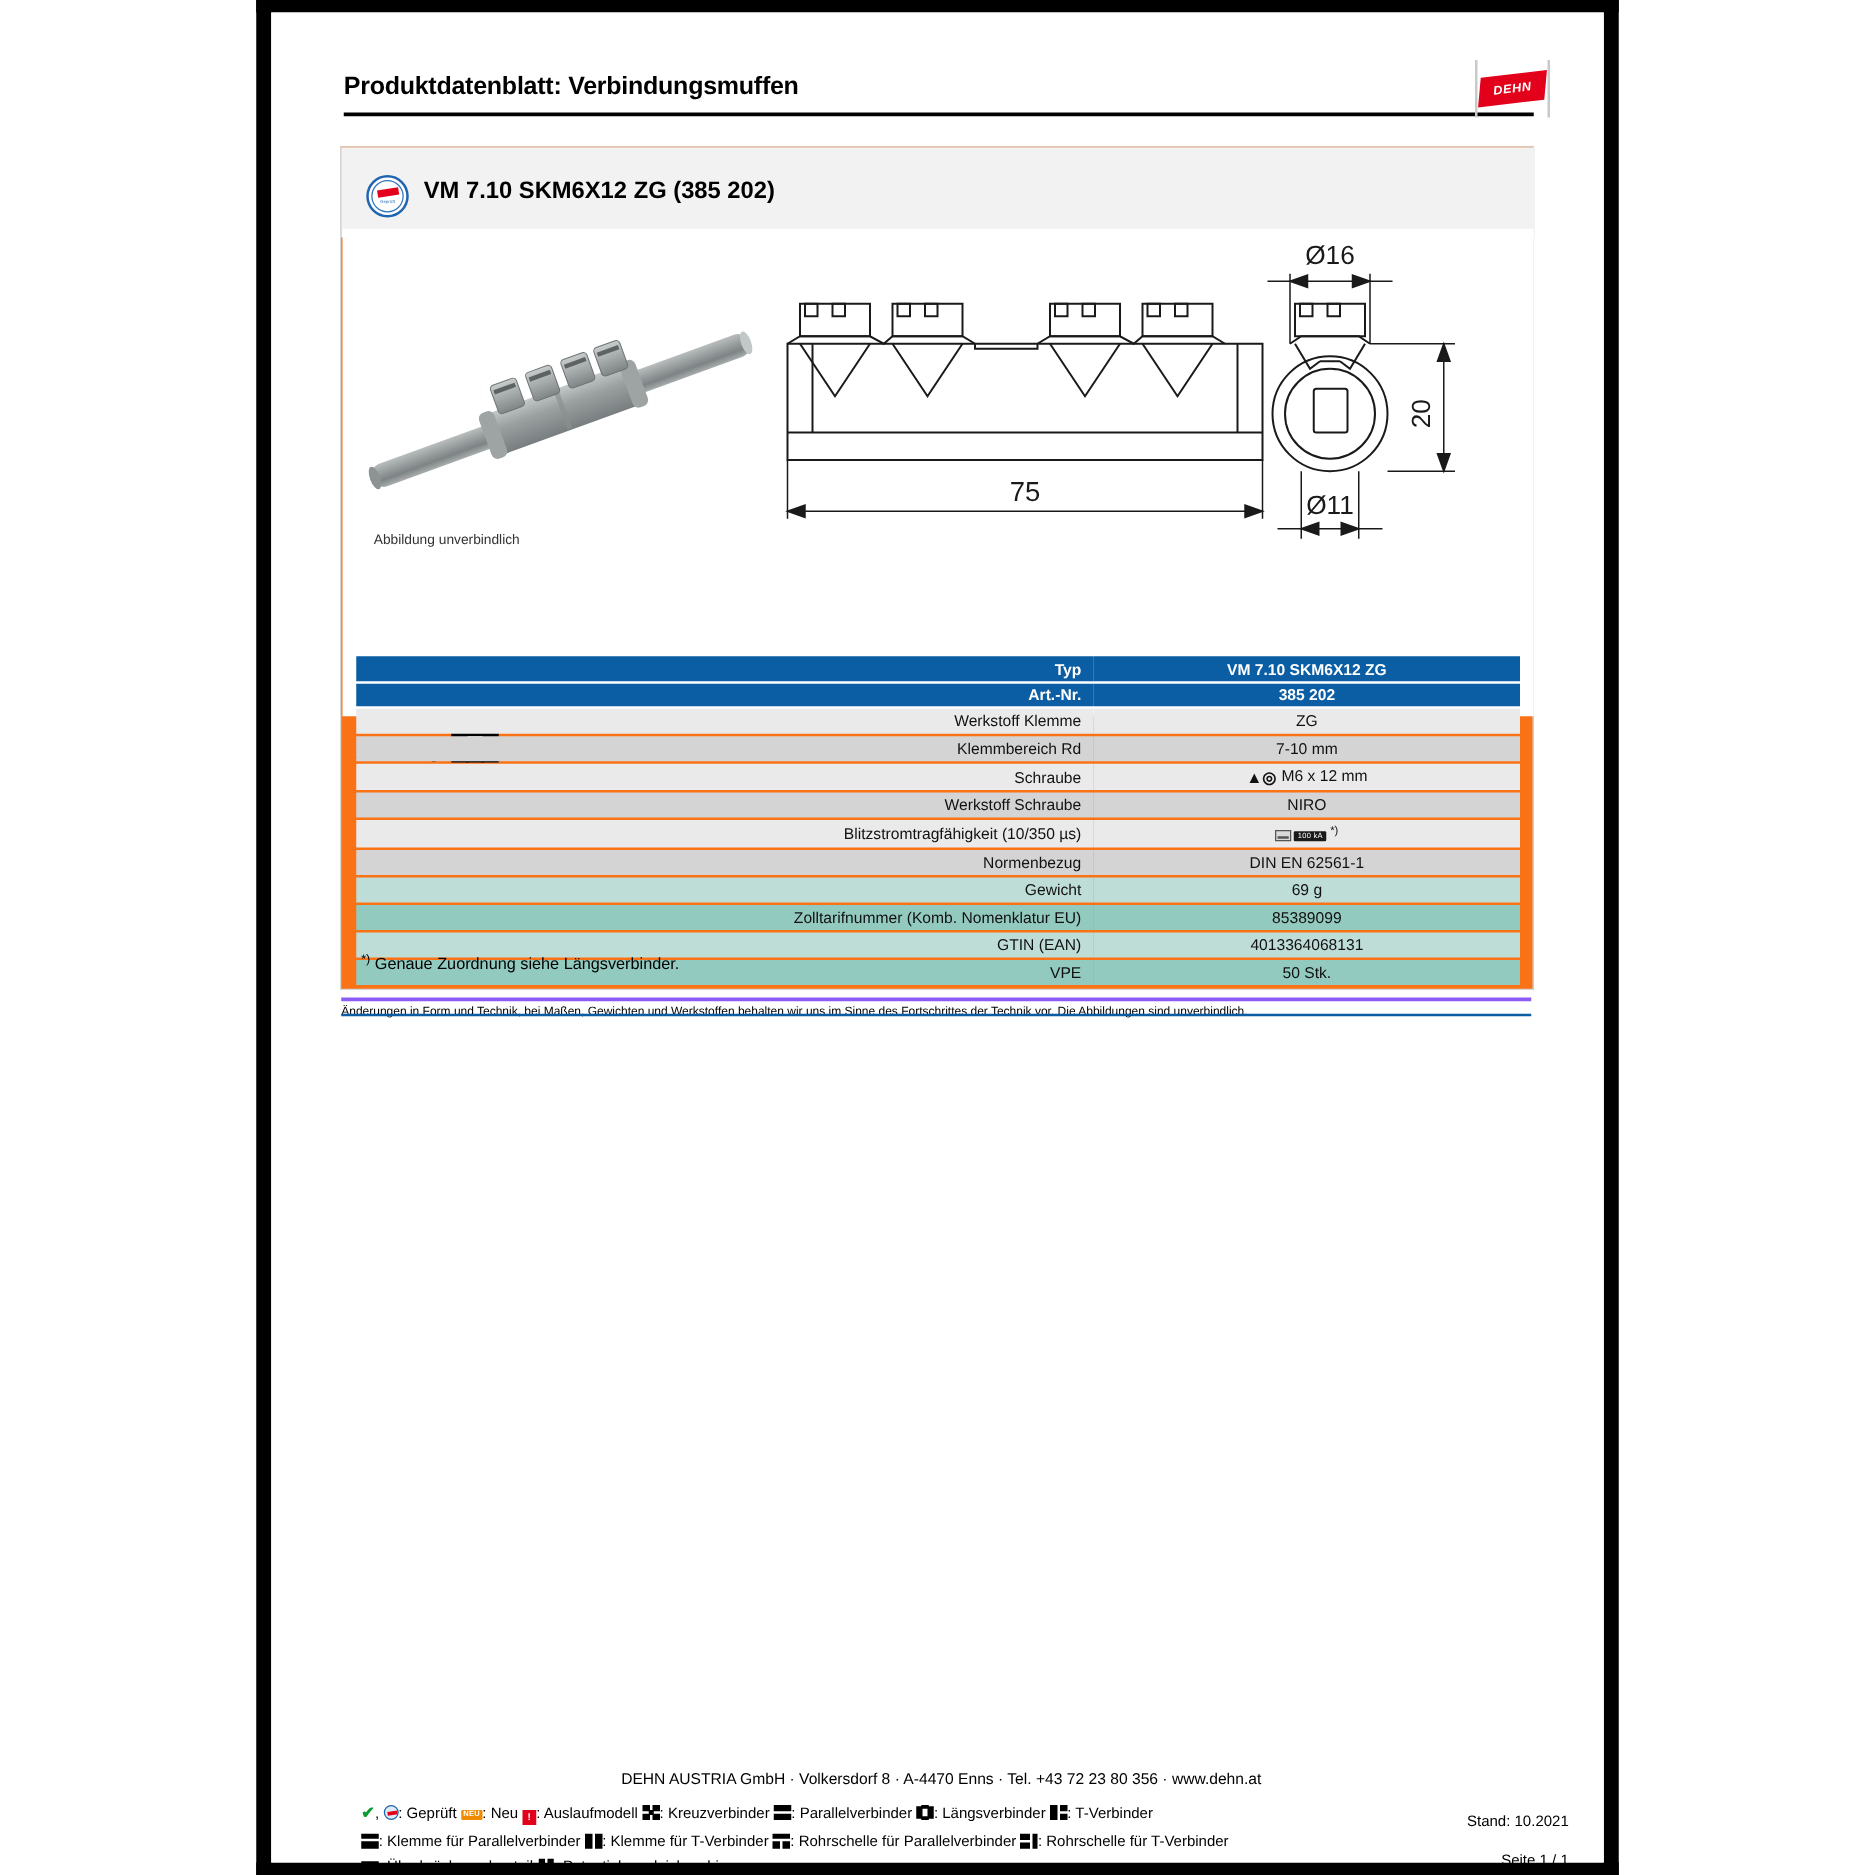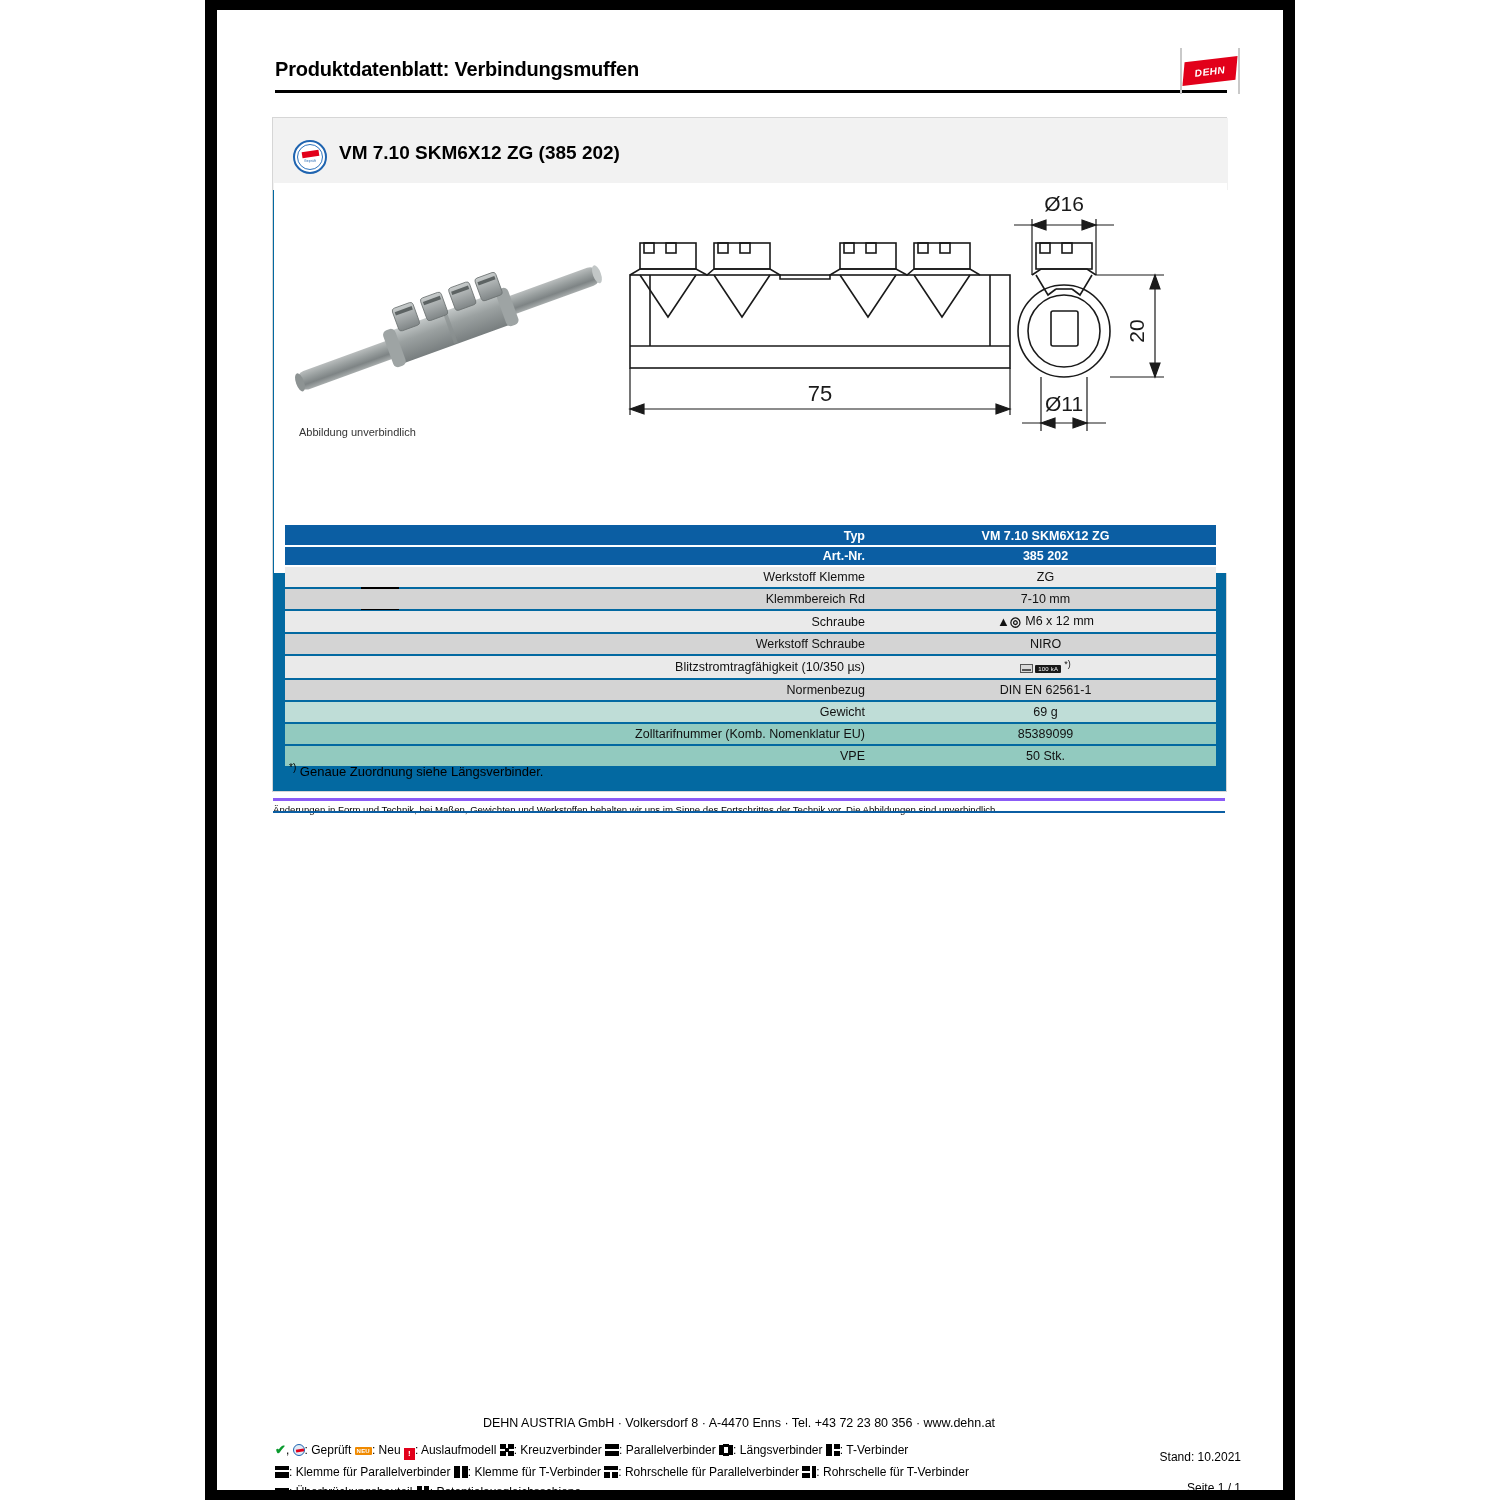--- a/index.html
+++ b/index.html
@@ -54,21 +54,21 @@
   .dehn-logo .mark span {
     color: #fff; font-size: 10px; font-weight: bold;
     font-style: italic; letter-spacing: 0.4px;
     transform: skewX(12deg);
   }
 
   
   .card {
     position: absolute; left: 55px; top: 107px;
     width: 955px; height: 675px;
-    background: #0369a1;
+    background: #f97316;
     border: 1px solid #d6d6d6;
   }
   .card-head {
     position: absolute; left: 0; top: 0;
     width: 955px; height: 72px;
     background: #f2f2f2;
   }
   .seal {
     position: absolute; left: 20px; top: 22px;
     width: 34px; height: 34px;
@@ -178,21 +178,21 @@
     width: 952px;
     font-size: 9.6px; color:#000;
     border-top: 3px solid #8b5cf6;
     padding-top: 3px;
   }
   .disclaimer-rule {
     position:absolute; left:56px; top:801px; width:952px; height:2px; background:#0b5ea3;
   }
 
   
-  .footer { position: absolute; left: 2px; top: 1406px; width: 934px; }
+  .footer { position: absolute; left: 16px; top: 1406px; width: 934px; }
   .footer .company {
     text-align: center; font-size: 12.5px; color:#000; width: 960px; margin-left: 40px;
   }
   .legend {
     position: absolute; left: 56px; top: 24px; width: 820px;
     font-size: 12px; color:#000; line-height: 20.5px;
   }
   .legend .ln { white-space: nowrap; }
   .meta {
     position: absolute; left: 880px; top: 26px; width: 142px;
@@ -476,20 +476,24 @@
             <td class="val">DIN EN 62561-1</td>
           </tr>
           <tr class="g-light">
             <td class="lab">Gewicht</td>
             <td class="val">69 g</td>
           </tr>
           <tr class="g-dark">
             <td class="lab">Zolltarifnummer (Komb. Nomenklatur EU)</td>
             <td class="val">85389099</td>
           </tr>
+          <tr class="g-light">
+            <td class="lab">GTIN (EAN)</td>
+            <td class="val">4013364068131</td>
+          </tr>
           <tr class="g-dark">
             <td class="lab">VPE</td>
             <td class="val">50 Stk.</td>
           </tr>
         </tbody>
       </table>
 
       <div class="note">
         <sup>*)</sup> <span>Genaue Zuordnung siehe Längsverbinder.</span>
       </div>

